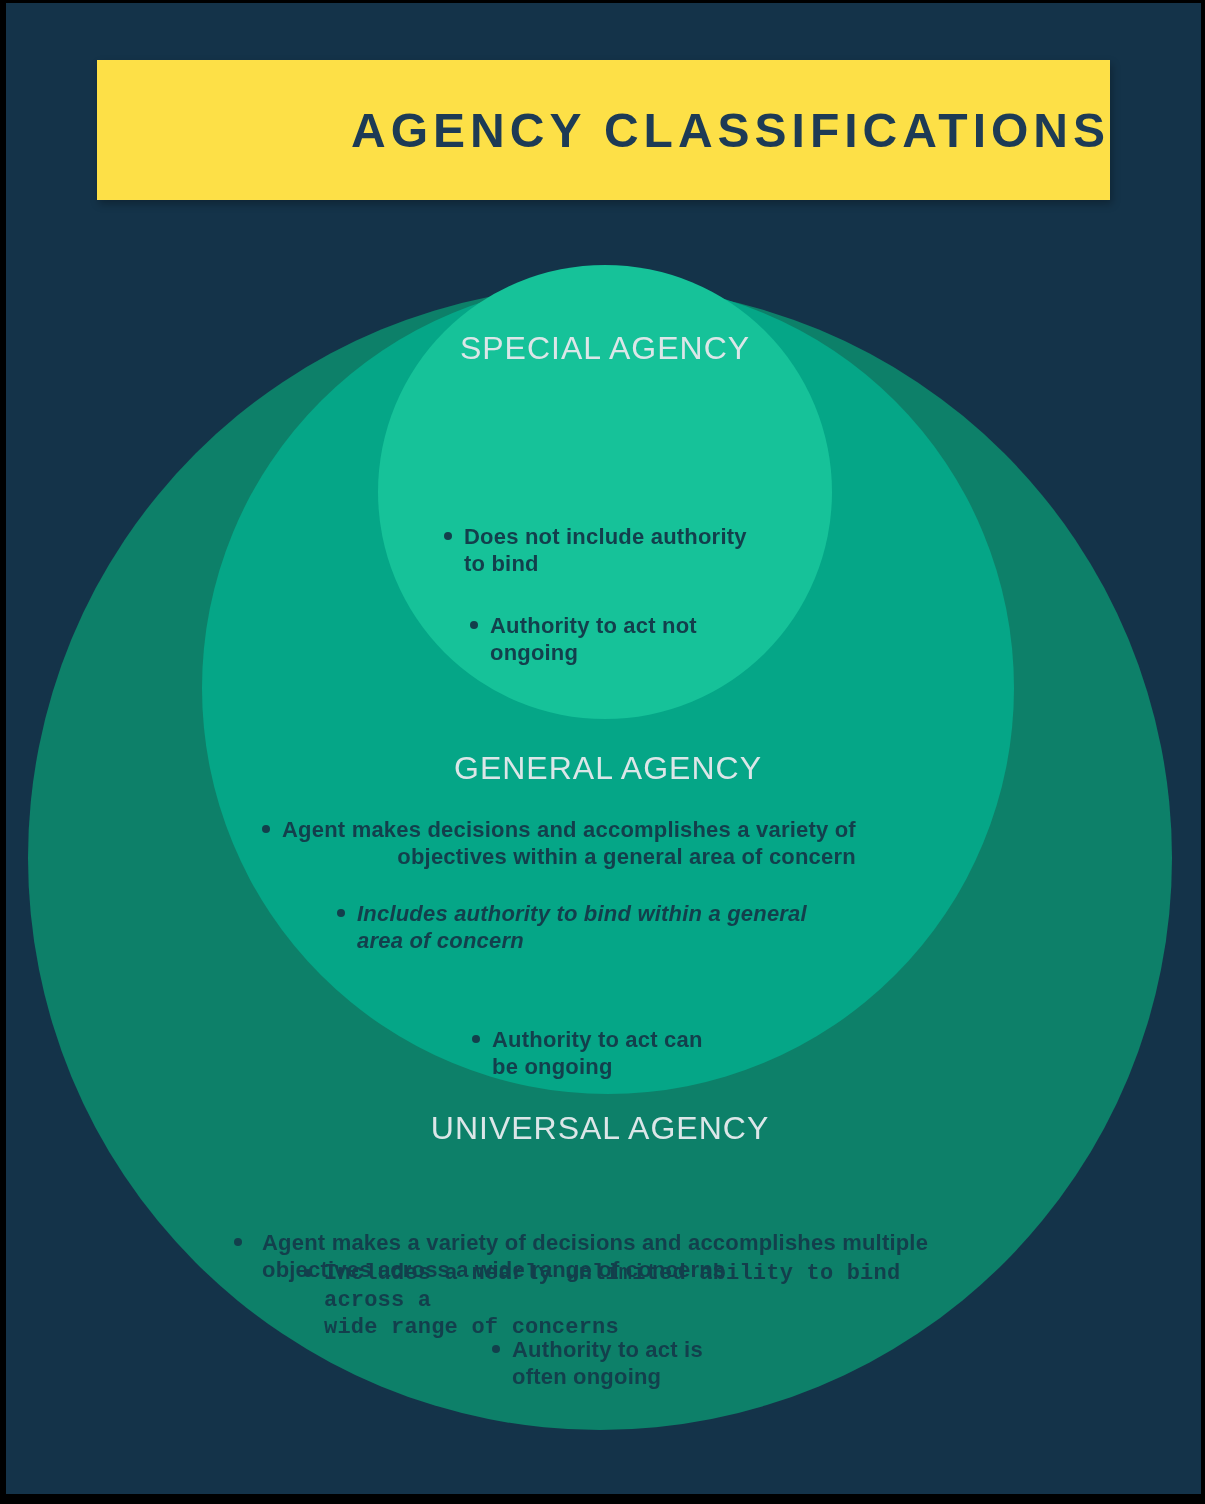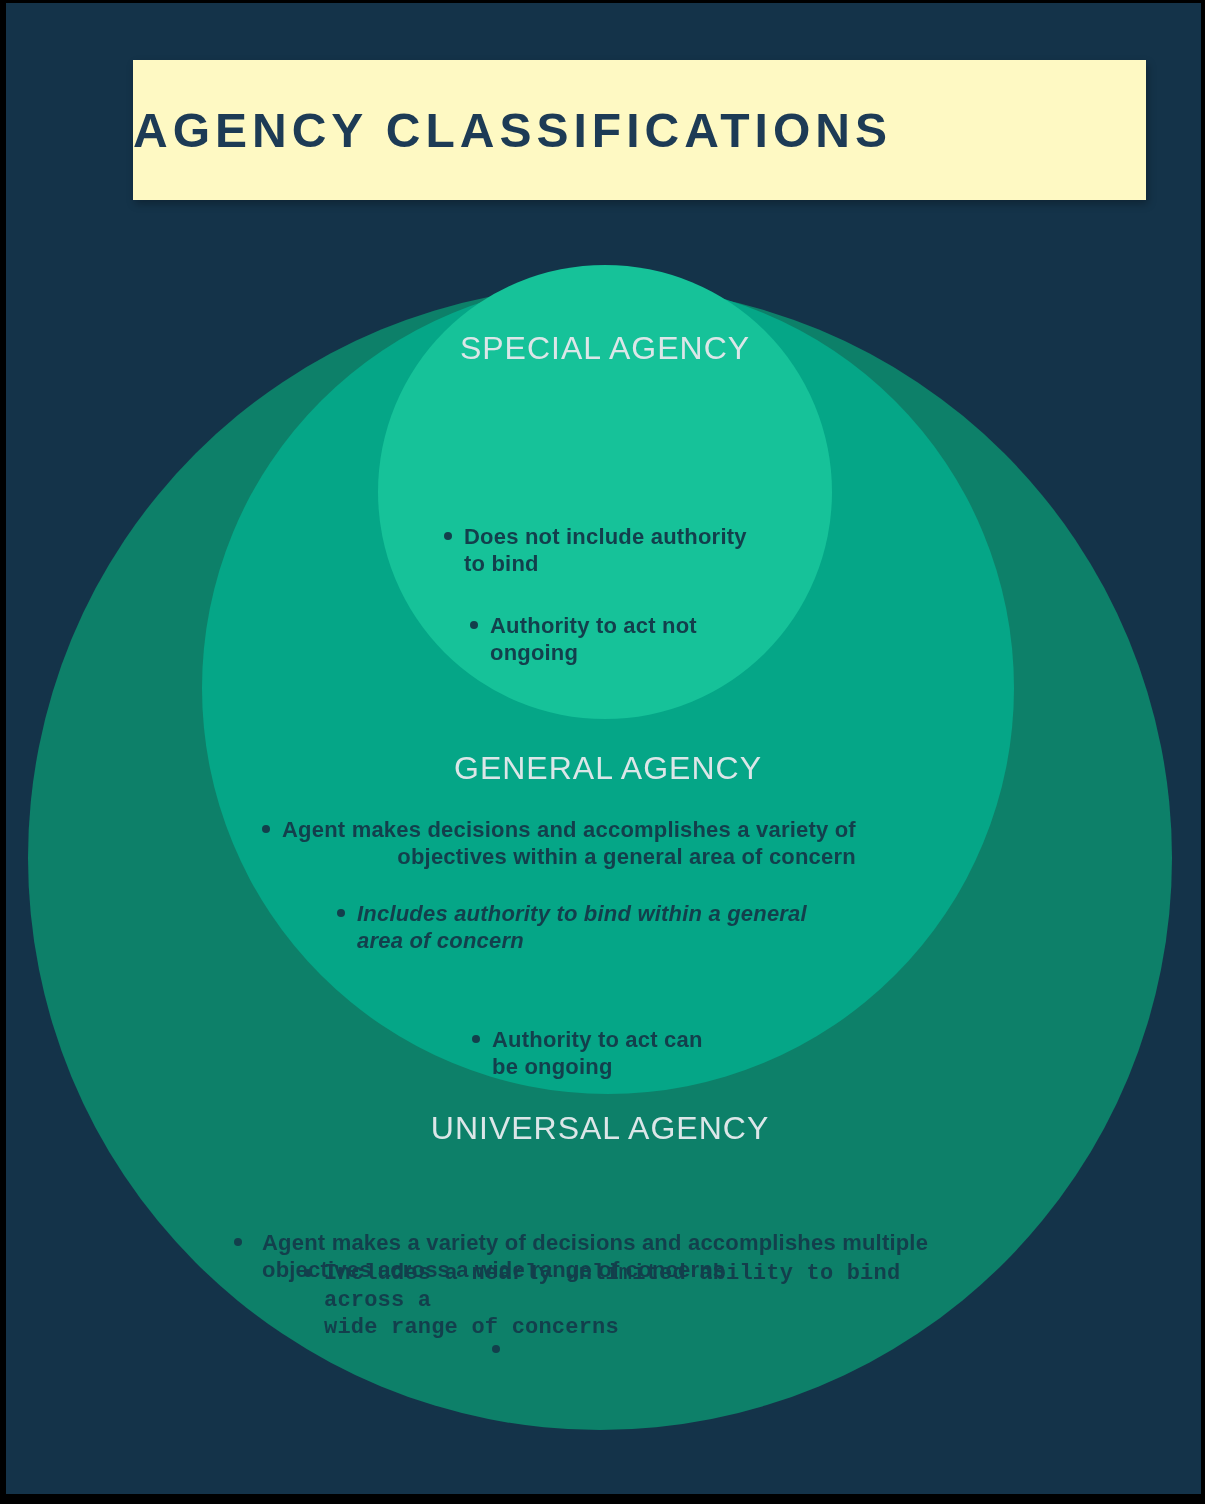--- a/index.html
+++ b/index.html
@@ -12,25 +12,24 @@
   }
   .bg{
     position:absolute;
     left:6px;top:3px;right:4px;bottom:10px;
     background:#143349;
   }
   .banner{
     position:absolute;
     left:97px;top:60px;
     width:1013px;height:140px;
-    background:#fef9c3;
+    background:#fde047;
     box-shadow:2px 4px 8px rgba(0,0,0,0.28);
-    display:flex;align-items:center;justify-content:flex-start;
+    display:flex;align-items:center;justify-content:flex-end;
     z-index:5;
-    margin-left:36px;
   }
   .banner-title{
     color:#1d3b55;
     font-size:48px;
     font-weight:800;
     letter-spacing:5px;
     white-space:nowrap;
   }
   .circle{position:absolute;border-radius:50%;}
   .circle-outer{left:28px;top:286px;width:1144px;height:1144px;background:#0d8069;z-index:1;}
@@ -122,14 +121,16 @@
     <div class="bullet-text">Agent makes a variety of decisions and accomplishes multiple
 objectives across a wide range of concerns</div>
   </div>
   <div class="bullet u-b2">
     <span class="dot"></span>
     <div class="bullet-text">Includes a nearly unlimited ability to bind across a
 wide range of concerns</div>
   </div>
   <div class="bullet u-b3">
     <span class="dot"></span>
+    <div class="bullet-text">Authority to act is
+often ongoing</div>
   </div>
 </div>
 
 </body></html>

